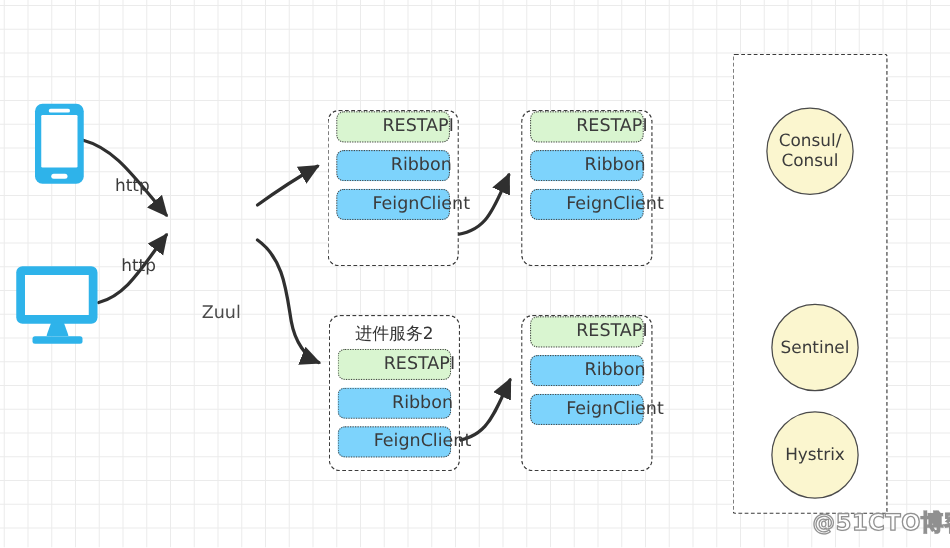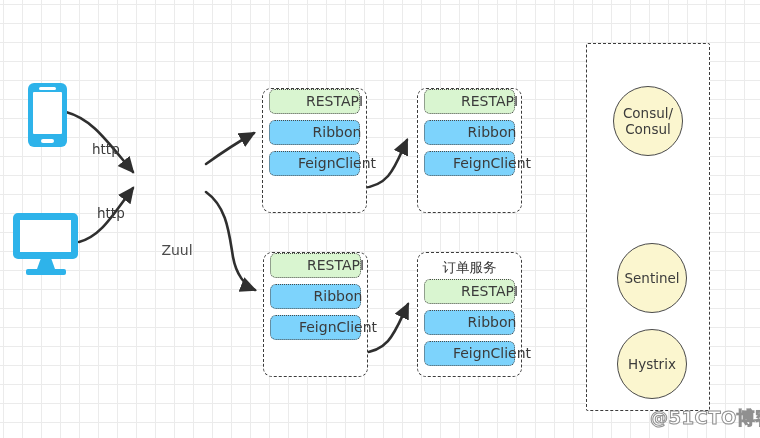--- a/index.html
+++ b/index.html
@@ -173,27 +173,27 @@
     <div class="item mint">FeignClient</div>
   </div>
 
   <div class="service-box box-approval">
     <div class="item restapi">RESTAPI</div>
     <div class="item mint">Ribbon</div>
     <div class="item mint">FeignClient</div>
   </div>
 
   <div class="service-box box-intake2">
+    <div class="box-title">进件服务2</div>
     <div class="item restapi">RESTAPI</div>
     <div class="item mint">Ribbon</div>
     <div class="item mint">FeignClient</div>
   </div>
 
   <div class="service-box box-order">
-    <div class="box-title">订单服务</div>
     <div class="item restapi">RESTAPI</div>
     <div class="item mint">Ribbon</div>
     <div class="item mint">FeignClient</div>
   </div>
 
   <div class="common-panel">
     <div class="component-circle circ-eureka">Consul/
 Consul</div>
     <div class="component-circle circ-hystrix">Hystrix</div>
     <div class="component-circle circ-sentinel">Sentinel</div>

